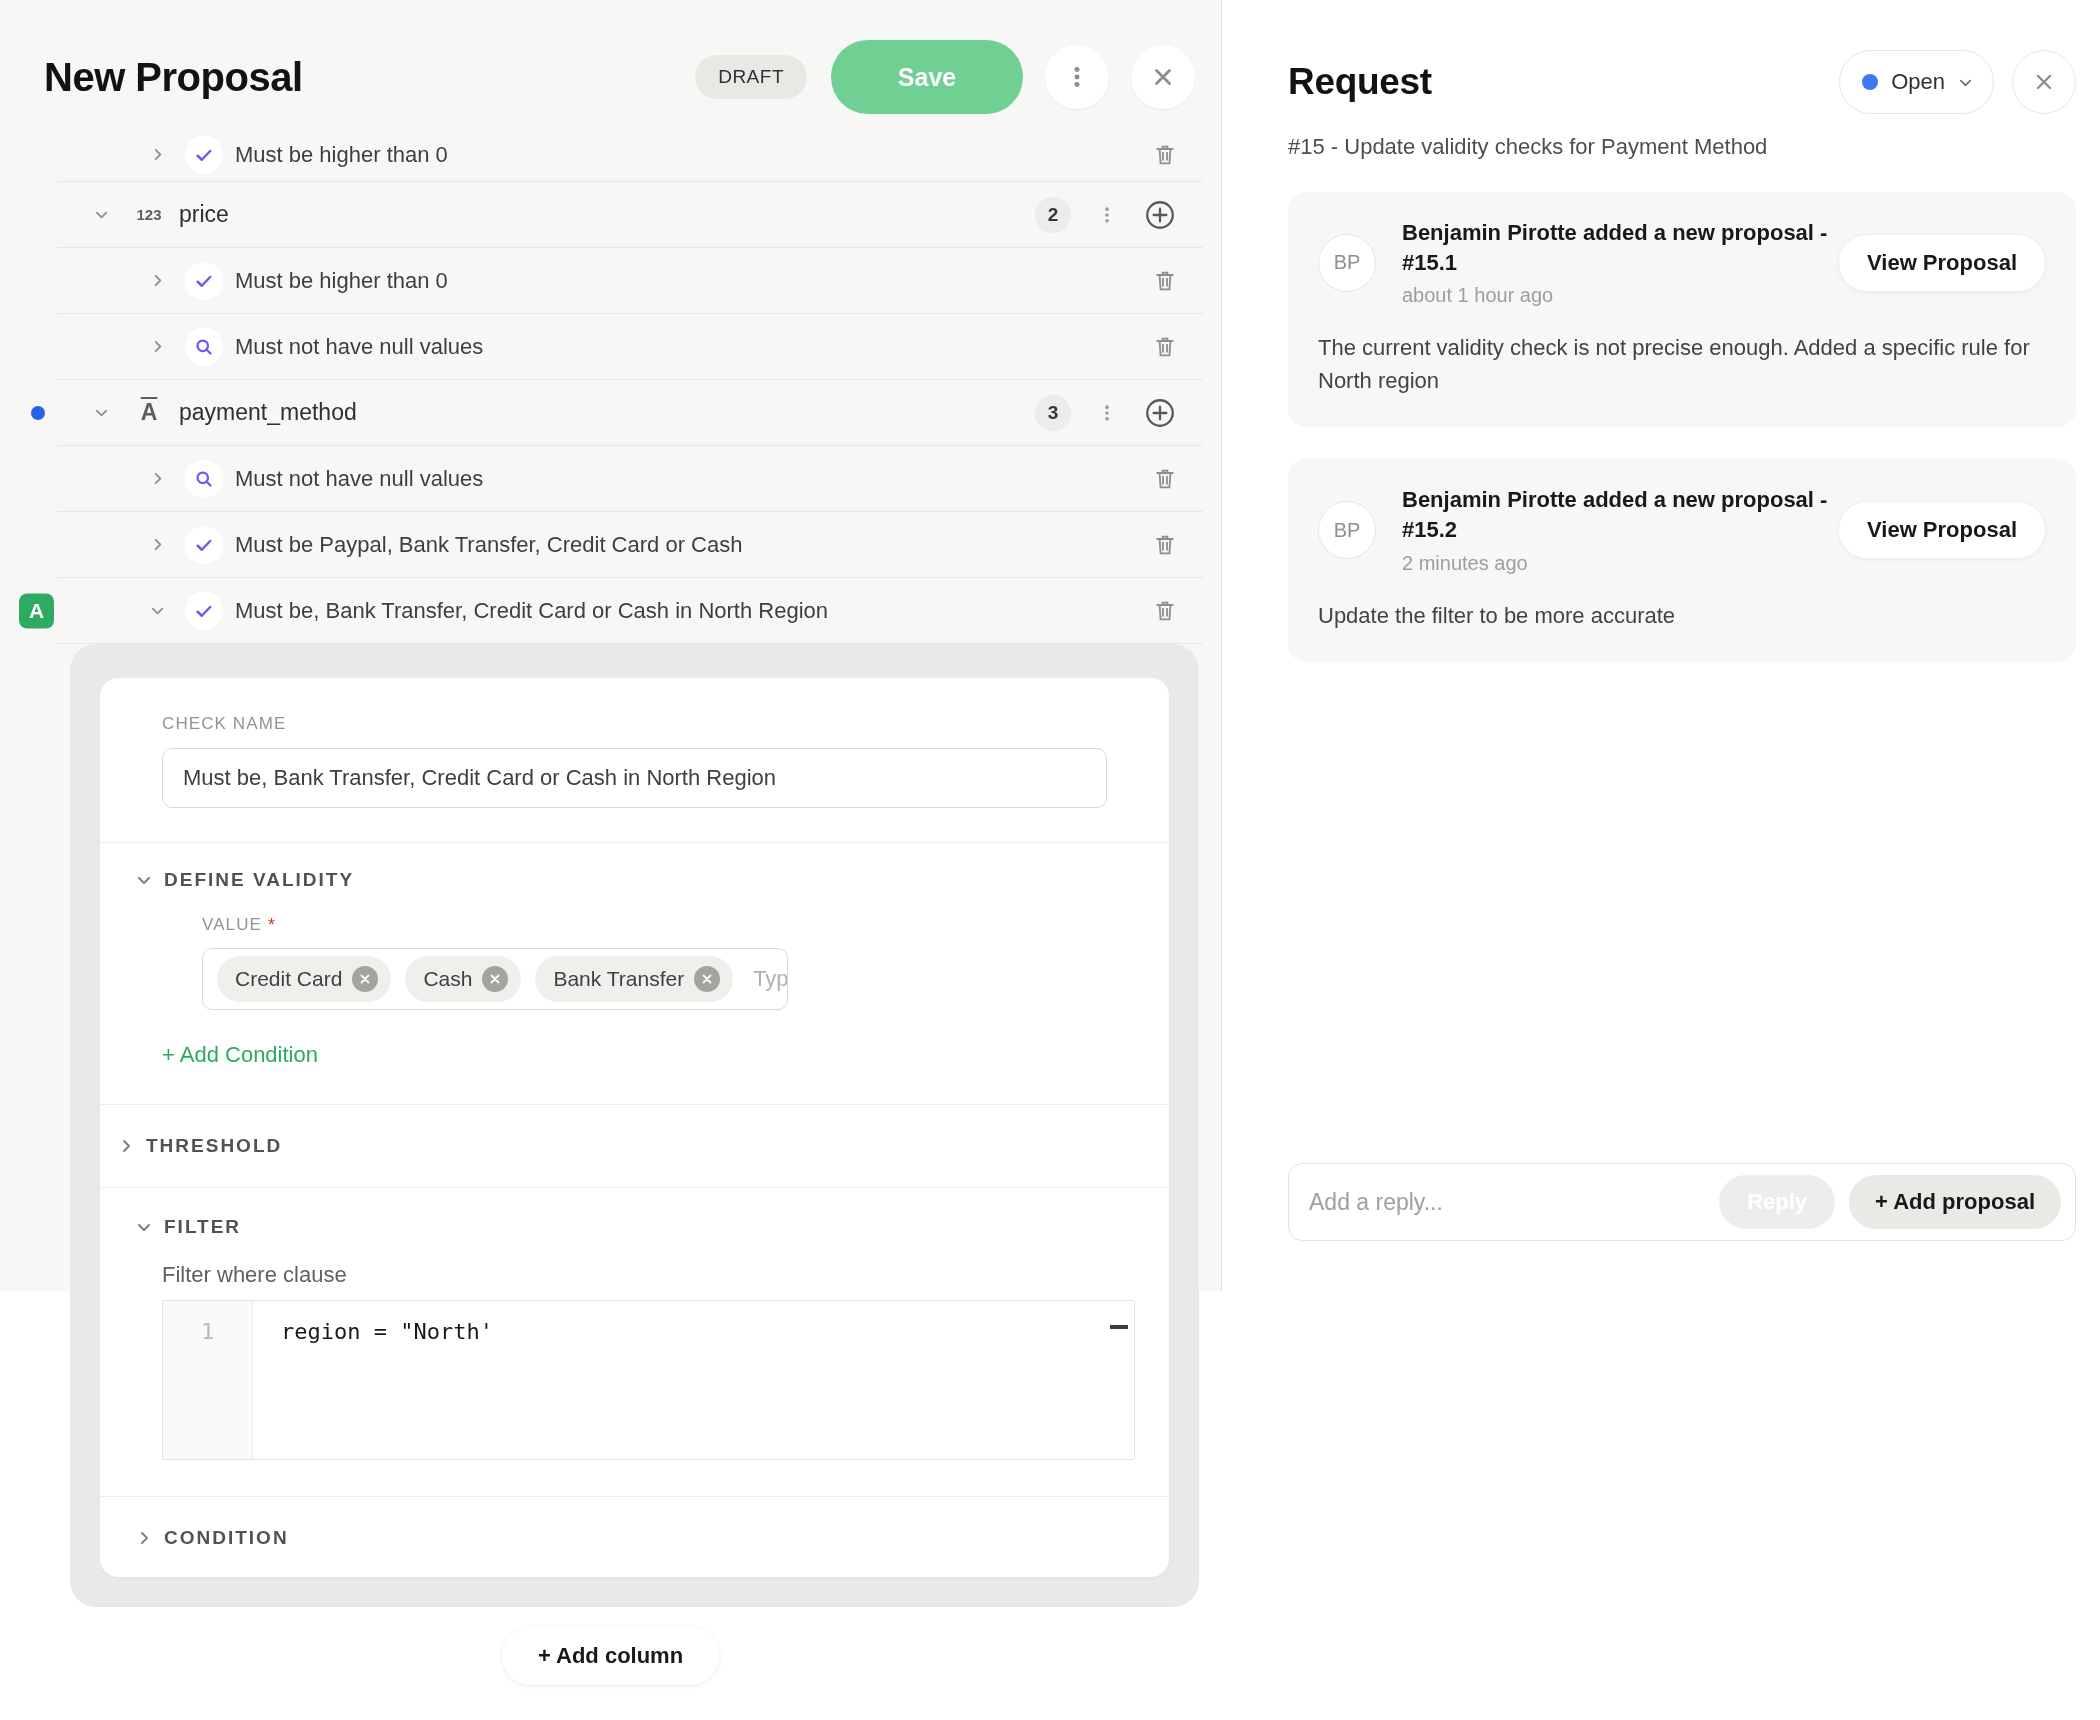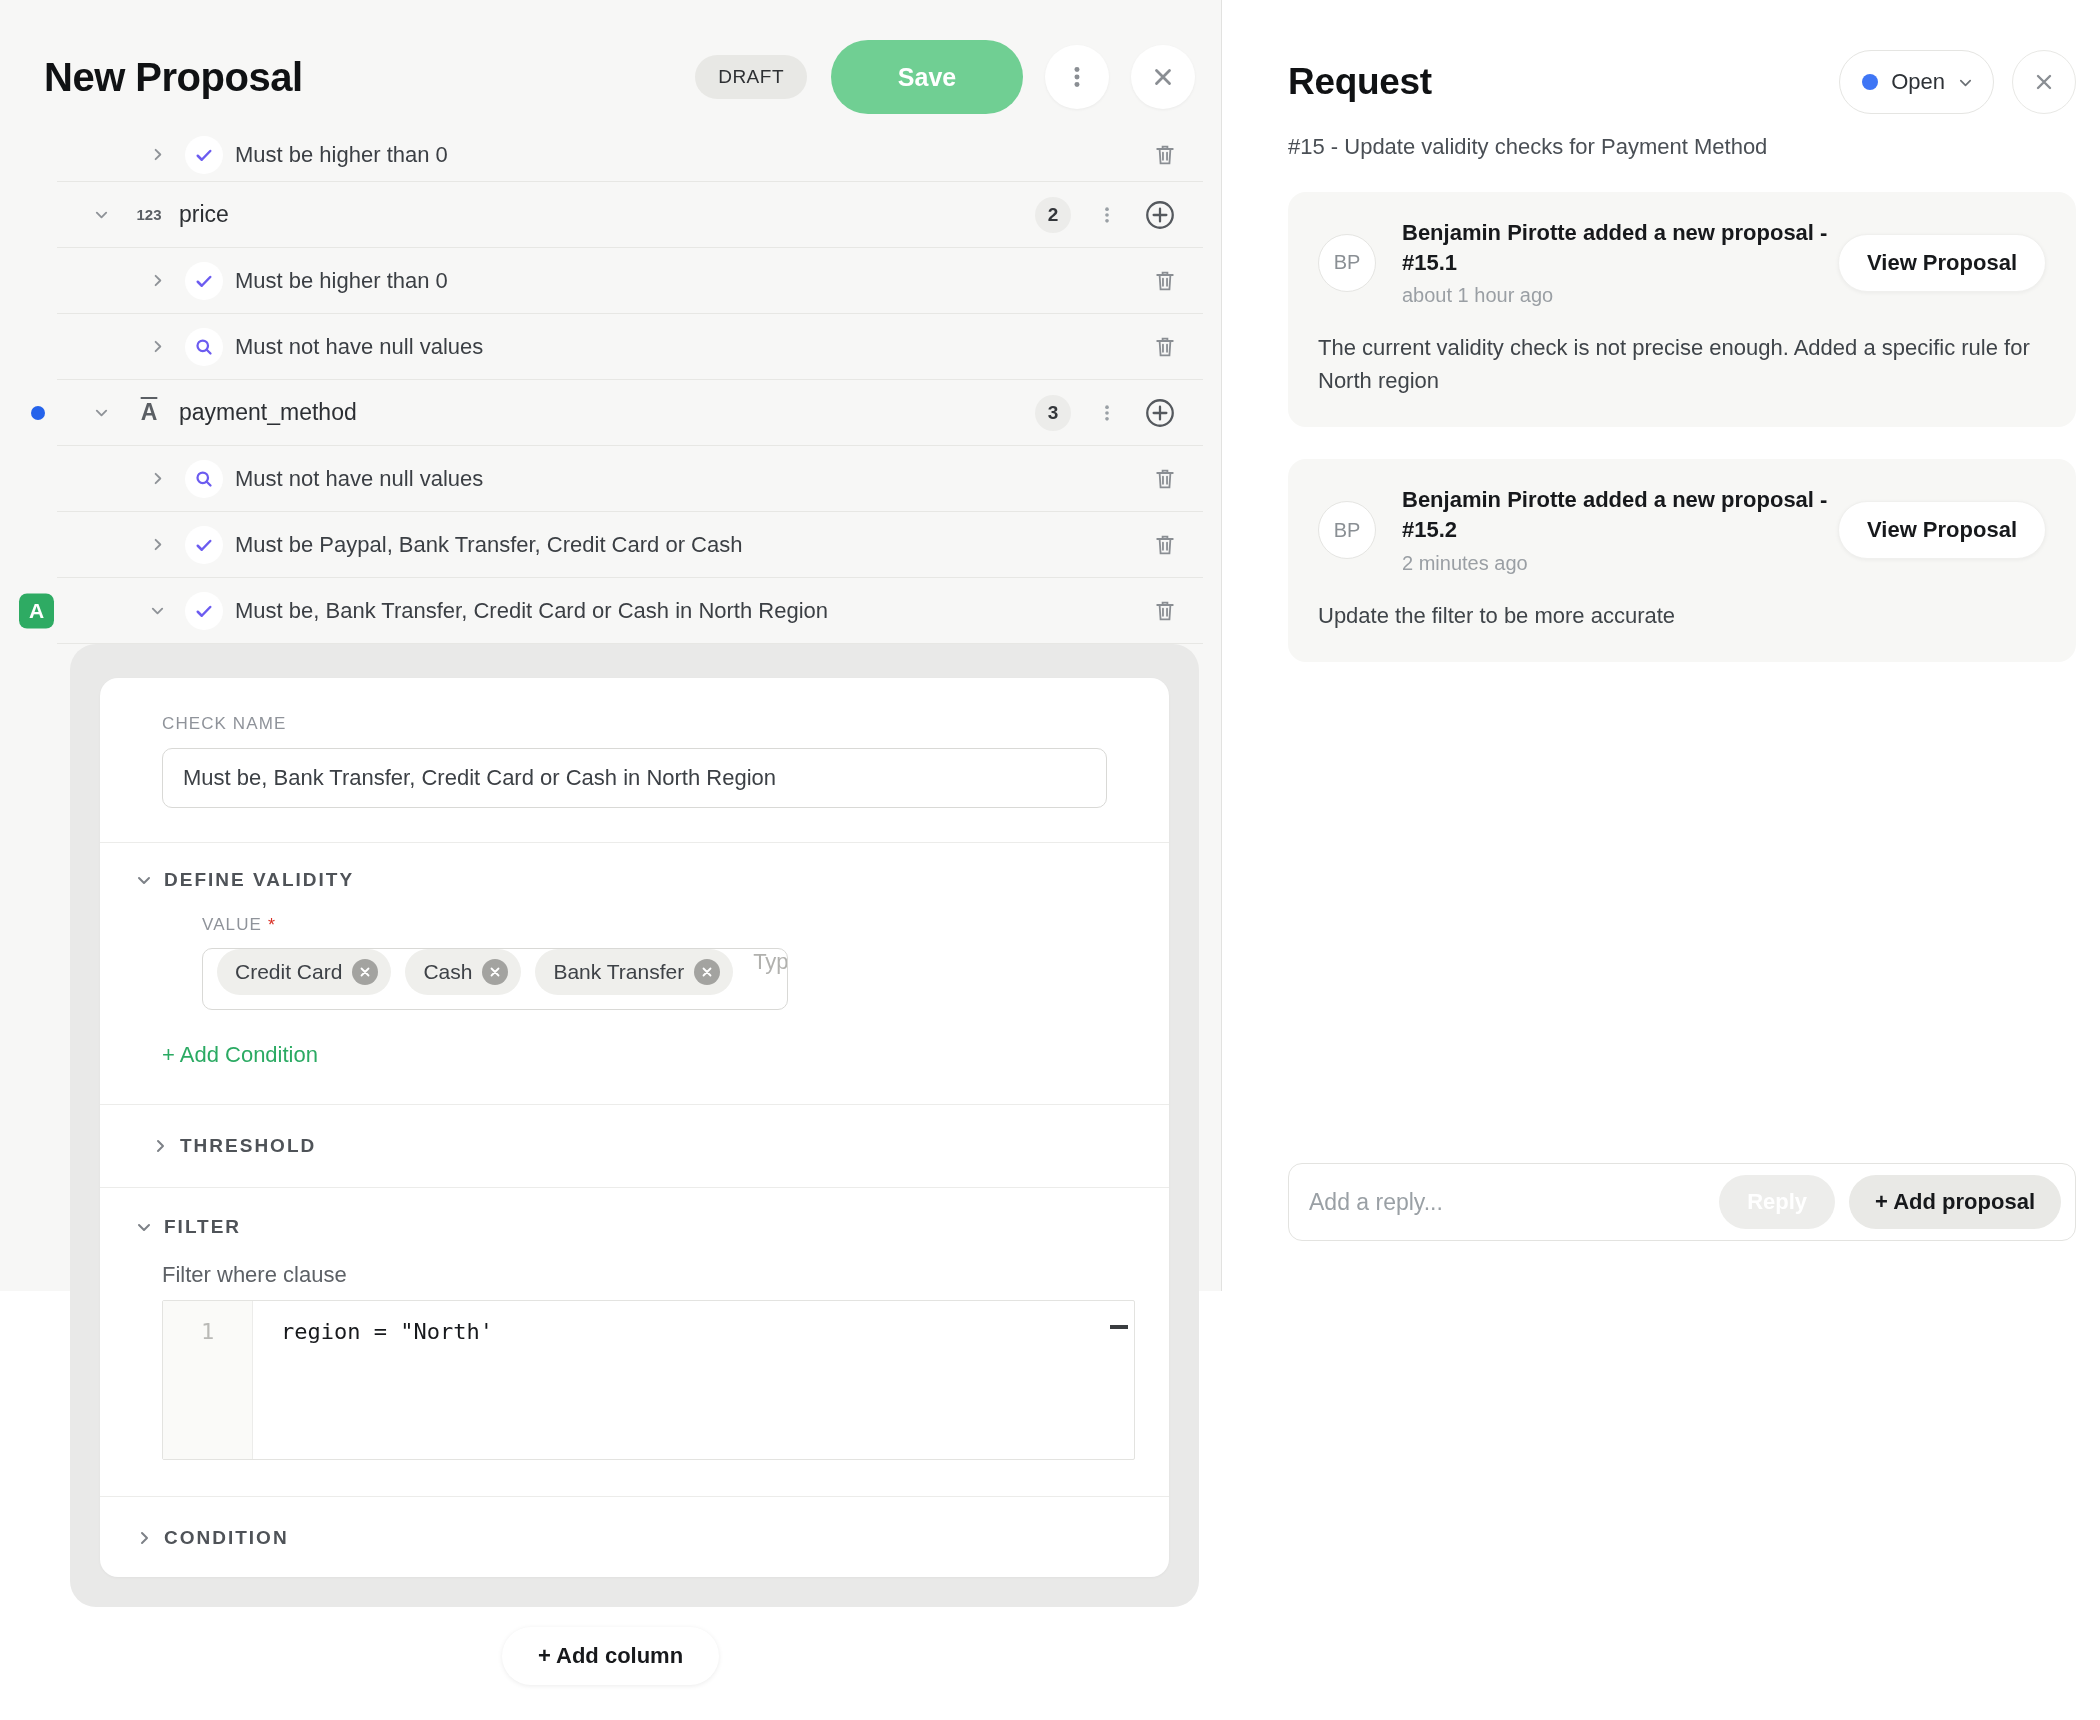--- a/index.html
+++ b/index.html
@@ -100,35 +100,35 @@
   .field-label-row { display:flex; margin-bottom:12px; }
   .req-star { color:#d93025; margin-left:6px; font-size:18px; }
   .select-box {
     width:300px; height:62px; border:1px solid #d9d9d6; border-radius:10px; background:#fff;
     display:flex; align-items:center; padding:0 20px; cursor:pointer;
   }
   .select-box .sel-text { font-size:22px; color:#2f3338; }
   .select-box svg { margin-left:auto; }
   .value-box {
     width:586px; height:62px; border:1px solid #d9d9d6; border-radius:10px; background:#fff;
-    display:flex; align-items:flex-start; gap:14px; padding:0 14px;
+    display:flex; align-items:center; gap:14px; padding:0 14px;
     overflow:hidden; white-space:nowrap; cursor:text;
   }
   .chip {
     background:#efefec; border-radius:30px; padding:10px 13px 10px 18px;
     display:inline-flex; align-items:center; gap:10px; flex:0 0 auto;
     font-size:21px; color:#3e4247;
   }
   .chip-x {
     width:26px; height:26px; border-radius:50%; background:#a3a3a0; border:none; cursor:pointer;
     color:#fff; display:flex; align-items:center; justify-content:center; padding:0;
   }
   .type-ph { color:#b1b1ae; font-size:22px; margin-left:6px; }
   .add-condition { margin-top:32px; margin-left:26px; font-size:22px; color:#2baa63; cursor:pointer; display:inline-block; }
-  .sec-threshold { padding:30px 62px 30px 52px; }
+  .sec-threshold { padding:30px 62px 30px 18px; }
   .sec-filter { padding:28px 62px 36px 36px; }
   .filter-where { margin:24px 0 12px 26px; font-size:22px; color:#5d6166; }
   .code-editor {
     margin-left:26px; width:973px; height:160px; border:1px solid #e3e3e0;
     background:#fff; display:flex; position:relative; border-radius:2px;
   }
   .code-gutter {
     width:90px; background:#fafaf8; border-right:1px solid #ececea;
     display:flex; justify-content:center; padding-top:18px;
     font-family:"DejaVu Sans Mono", monospace; font-size:22px; color:#b9b9b6;

